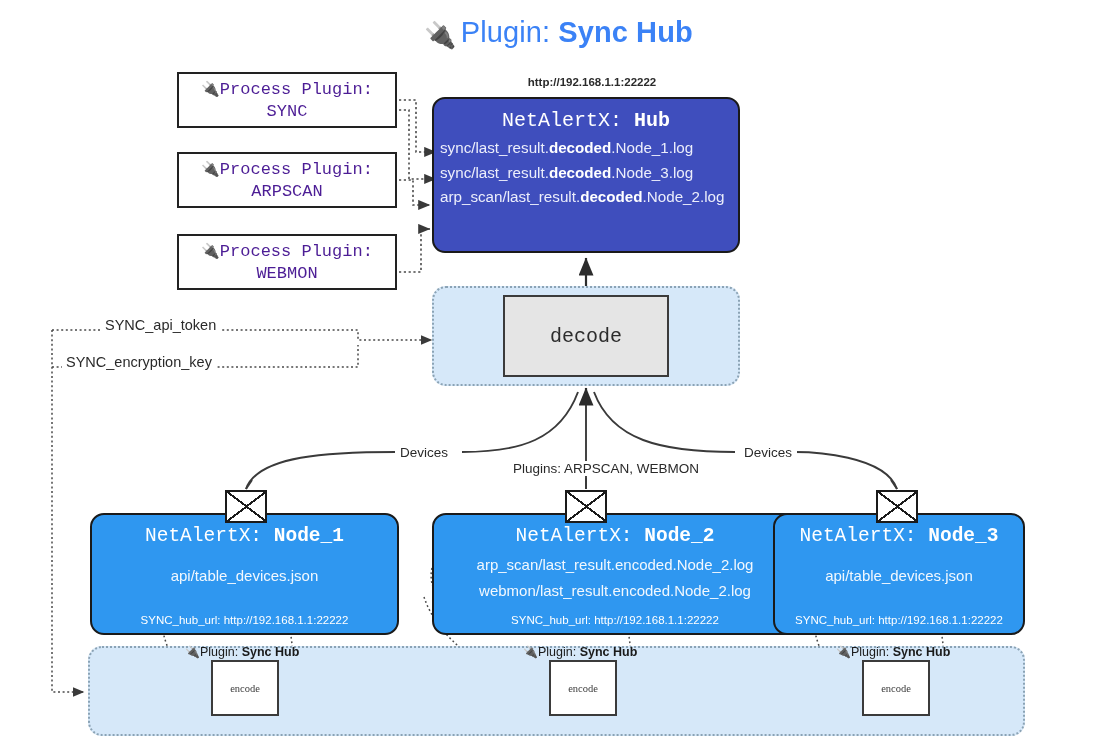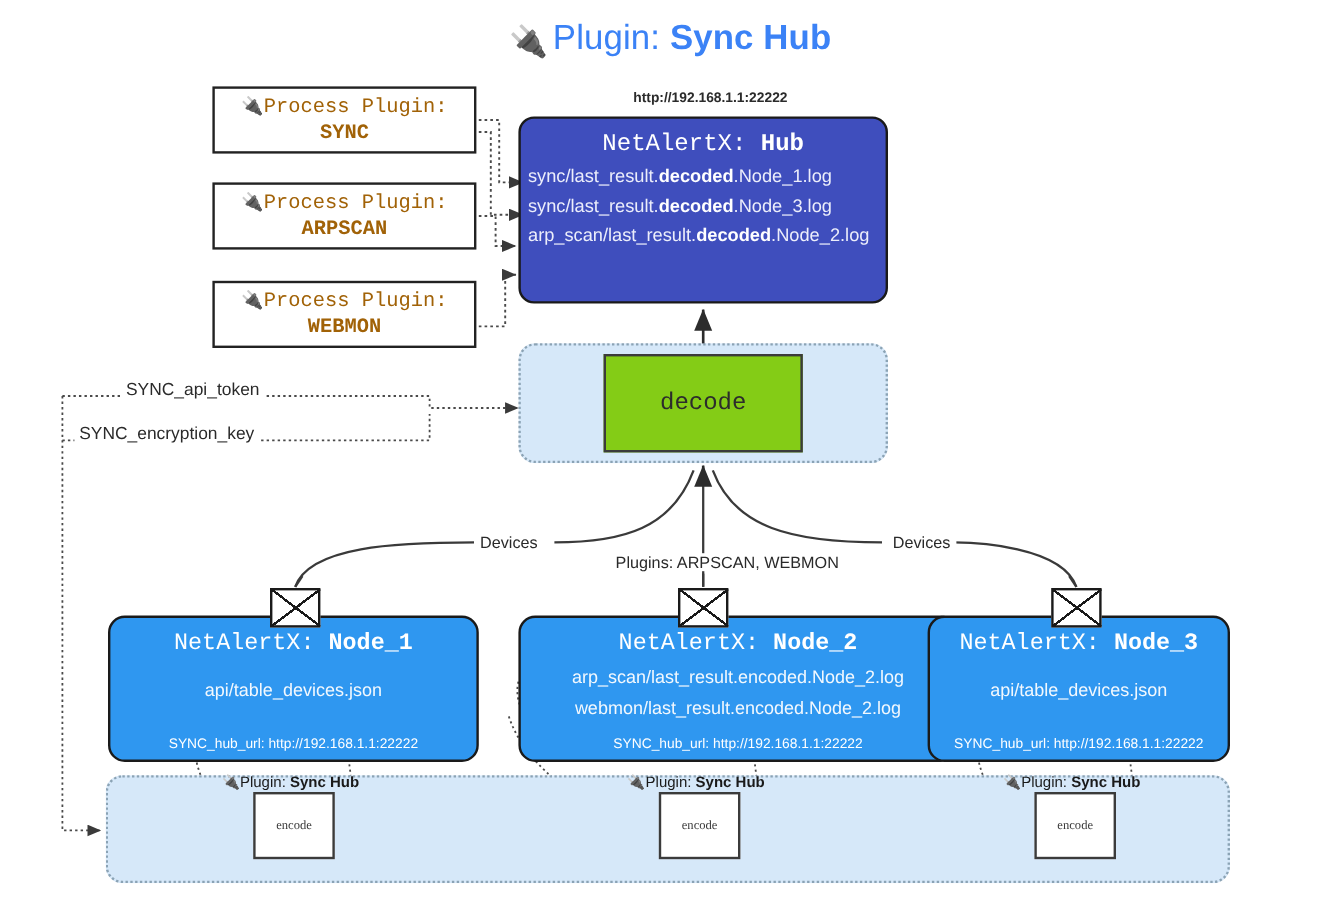--- a/index.html
+++ b/index.html
@@ -38,28 +38,28 @@
 
   
   .proc-box {
     position: absolute;
     width: 220px;
     height: 56px;
     border: 2px solid #222222;
     background: #ffffff;
     font-family: "Liberation Mono", monospace;
     font-size: 17px;
-    color: #a16207;
+    color: #4c1d95;
     line-height: 1.32;
     text-align: center;
     padding-top: 5px;
     z-index: 4;
   }
   .proc-box .l1 { display: block; white-space: nowrap; }
-  .proc-box .l2 { display: block; white-space: nowrap; font-weight: bold; }
+  .proc-box .l2 { display: block; white-space: nowrap; }
   .proc-box .plug { font-family: "DejaVu Sans", sans-serif; font-size: 15px; }
 
   
   #hub-url {
     position: absolute;
     left: 432px; top: 76px;
     width: 320px;
     text-align: center;
     font-size: 11.5px;
     font-weight: bold;
@@ -105,21 +105,21 @@
     background: #d6e8f9;
     border: 2px dotted #8ba3b5;
     border-radius: 14px;
     z-index: 3;
   }
   #decode-box {
     position: absolute;
     left: 503px; top: 295px;
     width: 166px;
     height: 82px;
-    background: #84cc16;
+    background: #e5e5e5;
     border: 2px solid #3b3b3b;
     color: #2c2c2c;
     font-family: "Liberation Mono", monospace;
     font-size: 20px;
     display: flex;
     align-items: center;
     justify-content: center;
     z-index: 6;
   }
 

